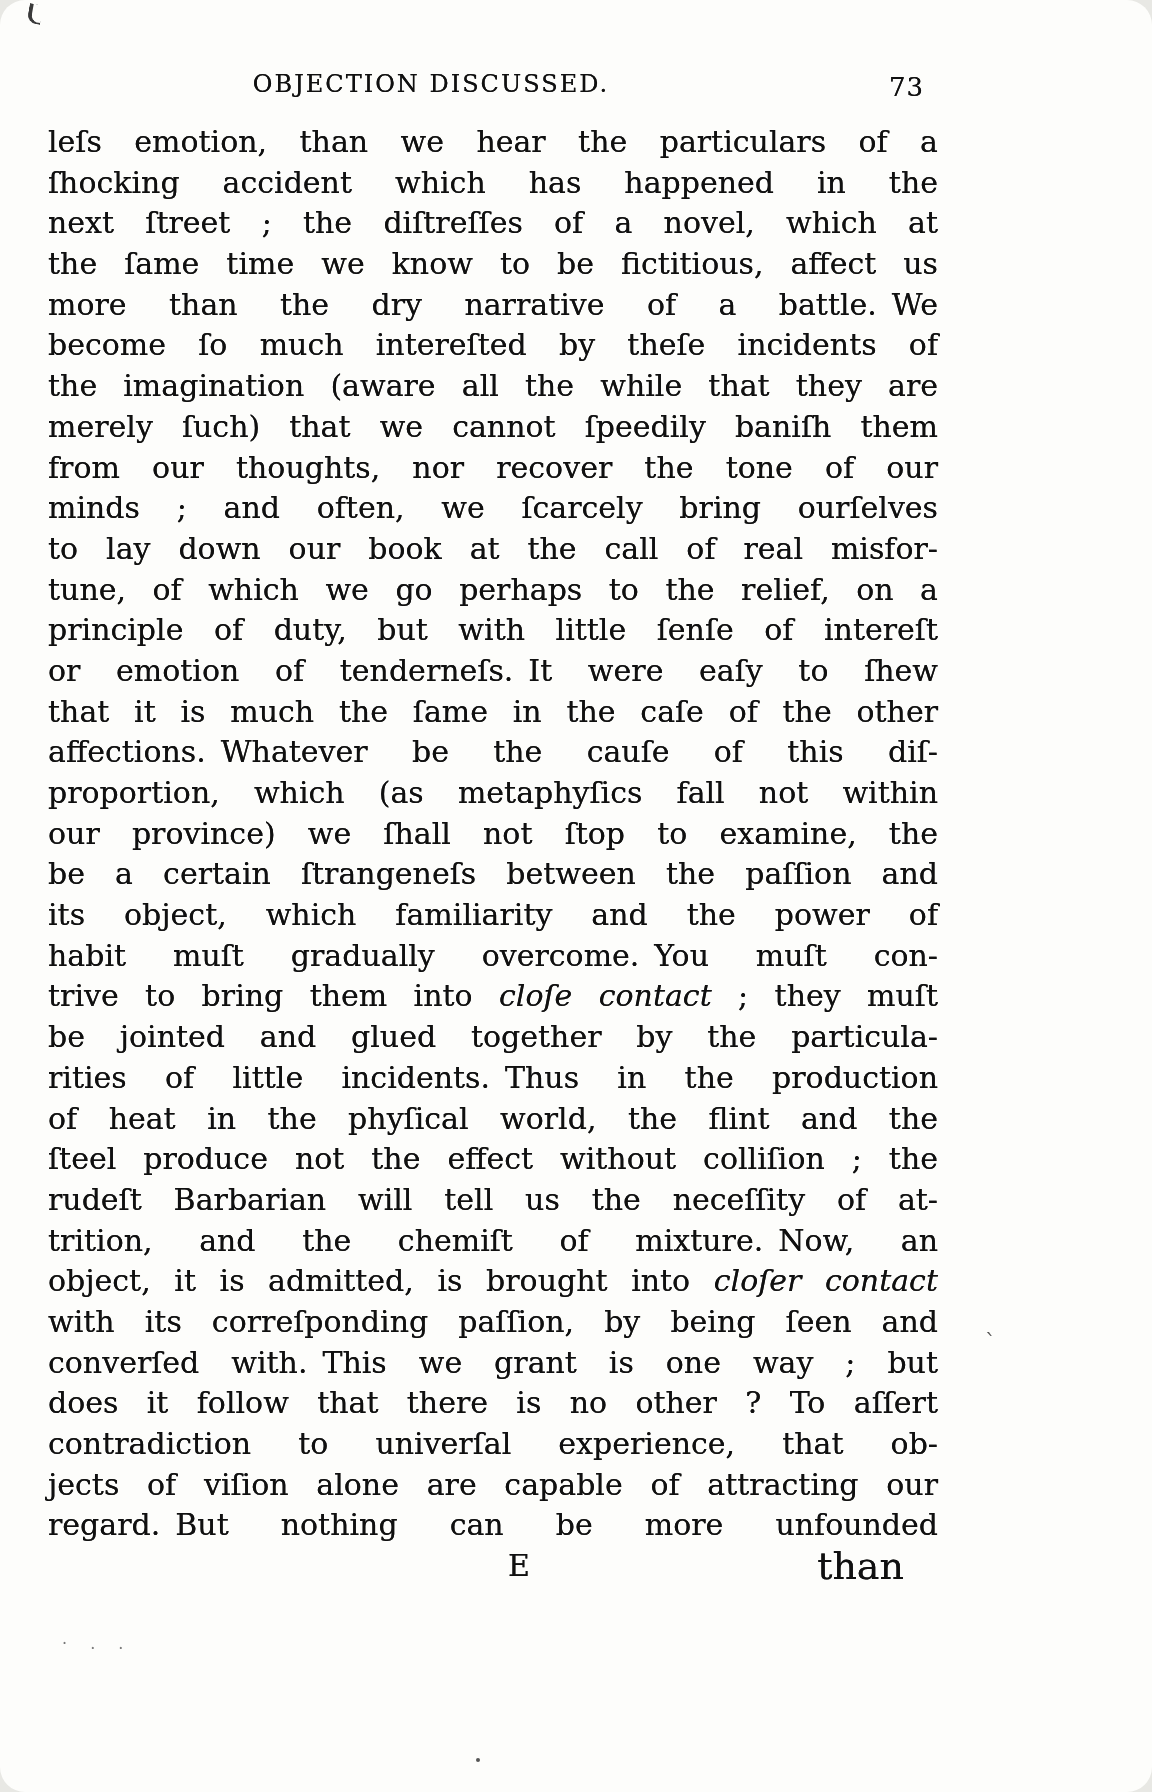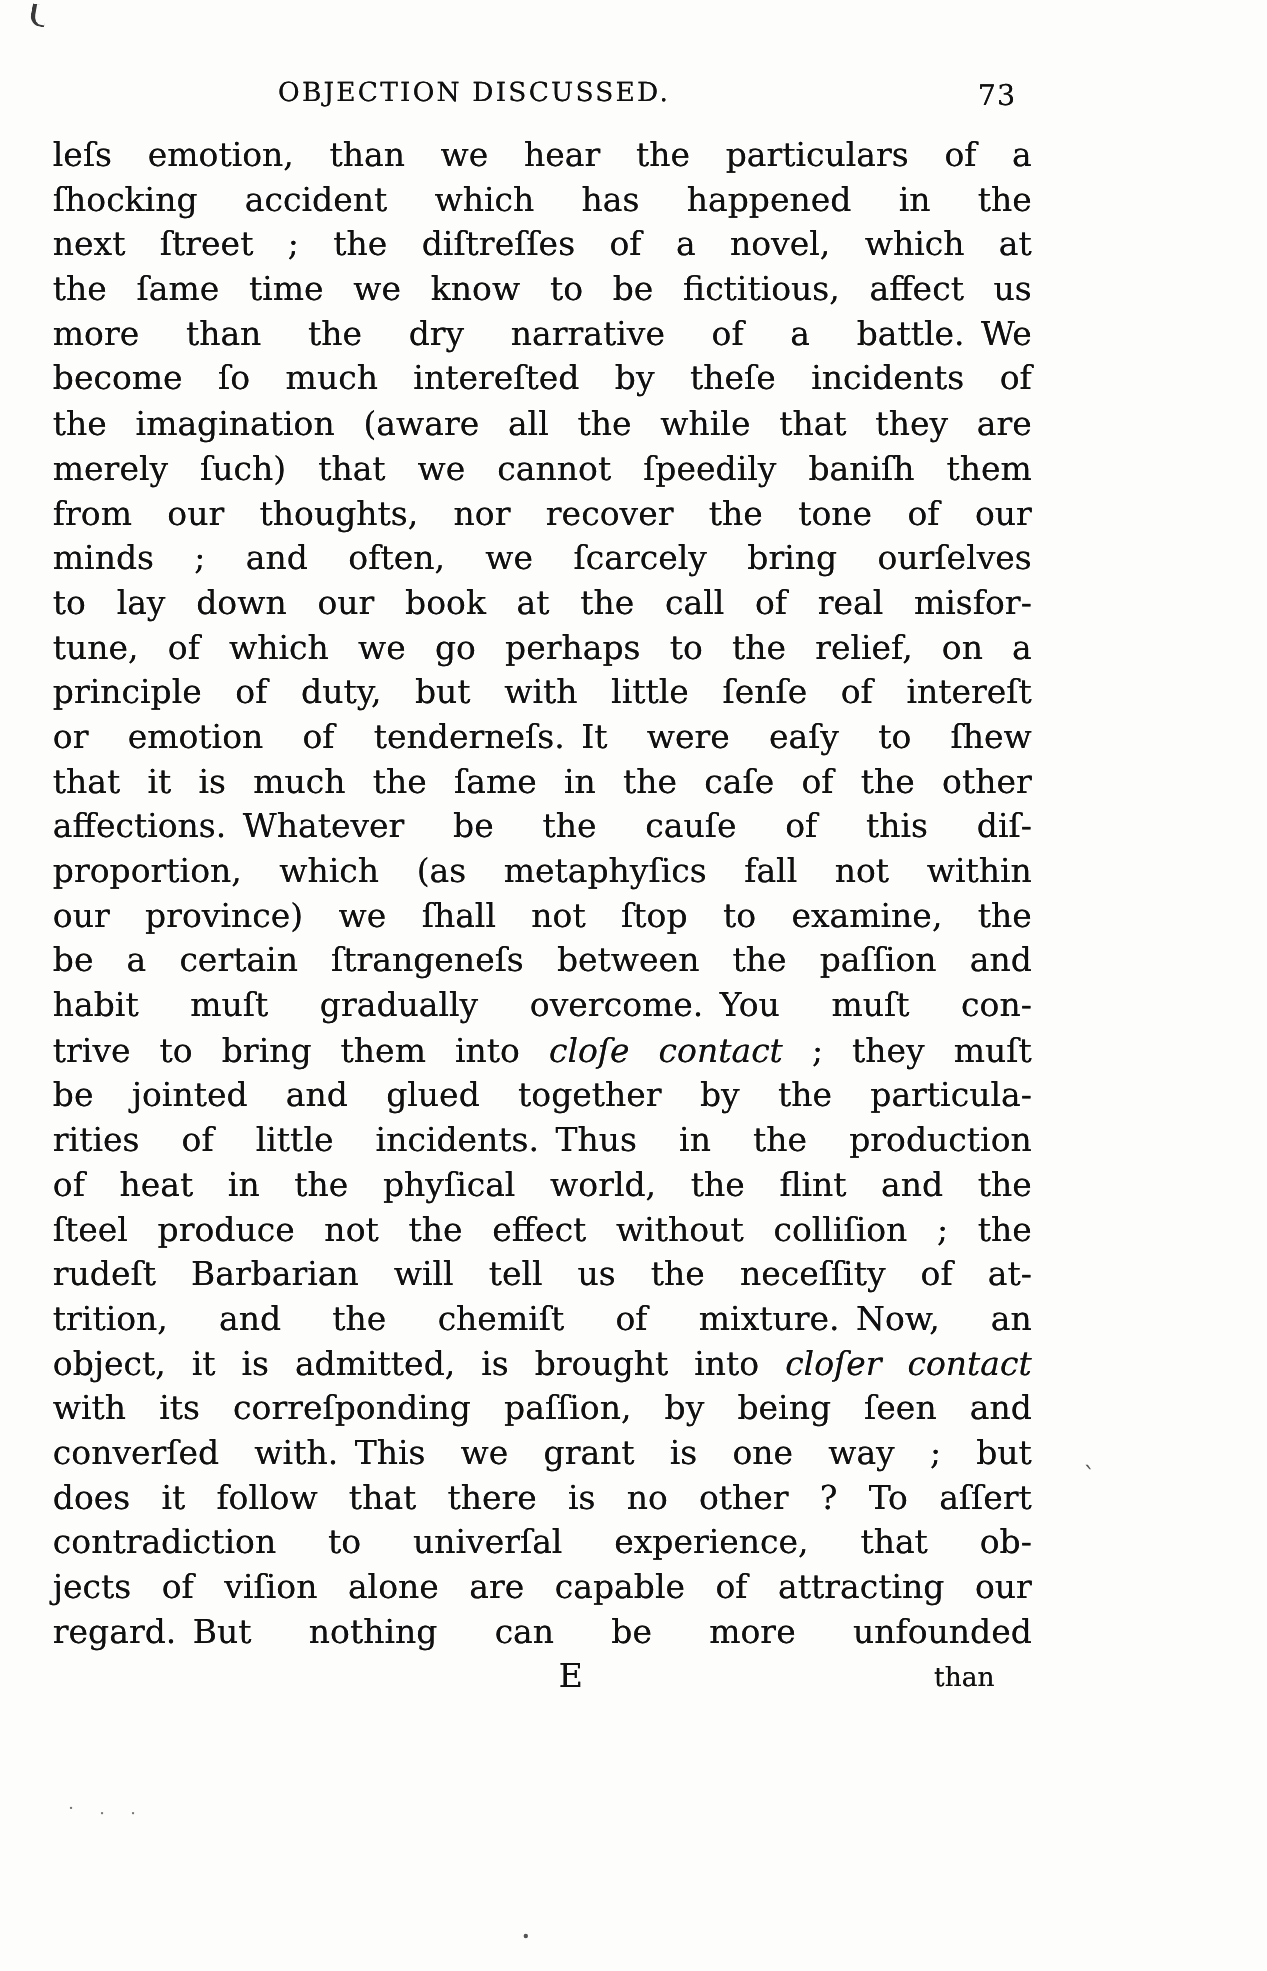--- a/index.html
+++ b/index.html
@@ -8,20 +8,21 @@
     background: #e8e8e4;
   }
   .page {
     position: relative;
     width: 1152px;
     height: 1792px;
     background: #fdfdfb;
     overflow: hidden;
     font-family: "DejaVu Serif", serif;
     color: #101010;
+    border-radius: 25px;
   }
   .content {
     position: absolute;
     left: 48px;
     top: 70px;
     width: 890px;
   }
   .running-head {
     position: relative;
     height: 32px;
@@ -64,21 +65,21 @@
   .sig-mark {
     position: absolute;
     left: 50%;
     transform: translateX(-50%);
     margin-left: 26px;
     font-size: 30px;
   }
   .catchword {
     position: absolute;
     right: 34px;
-    font-size: 24px;
+    font-size: 38px;
   }
   
   .speck { position: absolute; pointer-events: none; }
   .speck-corner {
     left: 28px; top: 4px;
     width: 10px; height: 18px;
     border-left: 4px solid #3a3a3a;
     border-bottom: 2px solid #3a3a3a;
     border-radius: 0 0 0 10px;
     transform: rotate(10deg);
@@ -126,20 +127,21 @@
         <div class="line"><span>minds ; and often, we ſcarcely bring ourſelves</span></div>
         <div class="line"><span>to lay down our book at the call of real misfor-</span></div>
         <div class="line"><span>tune, of which we go perhaps to the relief, on a</span></div>
         <div class="line"><span>principle of duty, but with little ſenſe of intereſt</span></div>
         <div class="line"><span>or emotion of tenderneſs. It were eaſy to ſhew</span></div>
         <div class="line"><span>that it is much the ſame in the caſe of the other</span></div>
         <div class="line"><span>affections. Whatever be the cauſe of this diſ-</span></div>
         <div class="line"><span>proportion, which (as metaphyſics fall not within</span></div>
         <div class="line"><span>our province) we ſhall not ſtop to examine, the</span></div>
         <div class="line"><span>be a certain ſtrangeneſs between the paſſion and</span></div>
+        <div class="line"><span>its object, which familiarity and the power of</span></div>
         <div class="line"><span>habit muſt gradually overcome. You muſt con-</span></div>
         <div class="line"><span>trive to bring them into </span><span class="it">cloſe contact</span><span> ; they muſt</span></div>
         <div class="line"><span>be jointed and glued together by the particula-</span></div>
         <div class="line"><span>rities of little incidents. Thus in the production</span></div>
         <div class="line"><span>of heat in the phyſical world, the flint and the</span></div>
         <div class="line"><span>ſteel produce not the effect without colliſion ; the</span></div>
         <div class="line"><span>rudeſt Barbarian will tell us the neceſſity of at-</span></div>
         <div class="line"><span>trition, and the chemiſt of mixture. Now, an</span></div>
         <div class="line"><span>object, it is admitted, is brought into </span><span class="it">cloſer contact</span></div>
         <div class="line"><span>with its correſponding paſſion, by being ſeen and</span></div>

